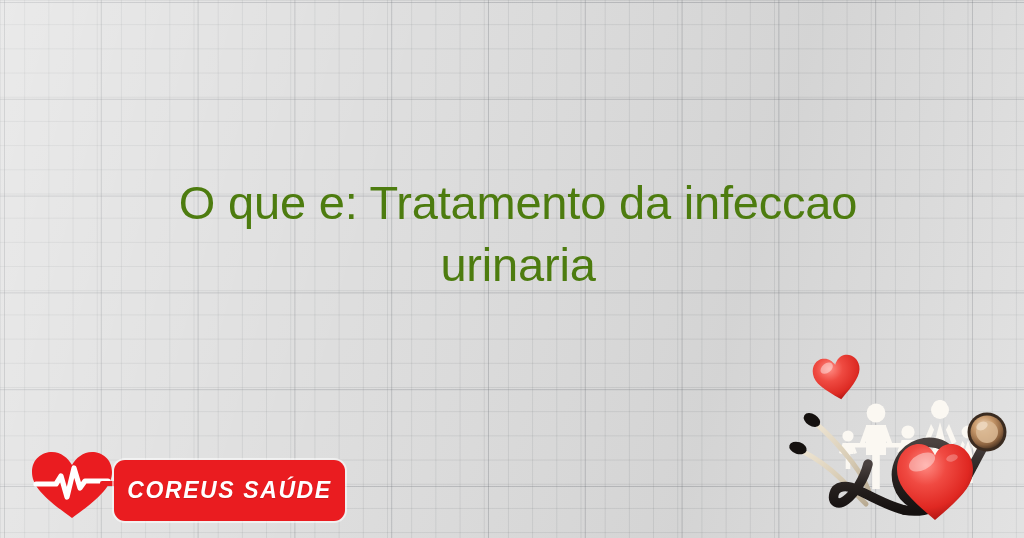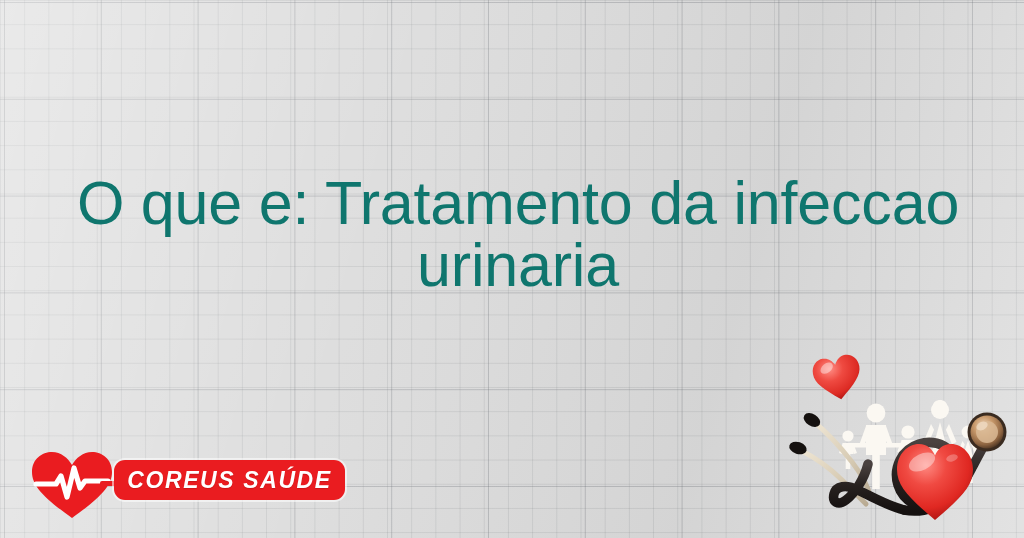--- a/index.html
+++ b/index.html
@@ -48,24 +48,24 @@
     pointer-events: none;
   }
 
   
   .headline {
     position: absolute;
     left: 58px;
     top: 172px;
     width: 920px;
     text-align: center;
-    font-size: 61px;
+    font-size: 47px;
     line-height: 62px;
     font-weight: 400;
-    color: #0f766e;
+    color: #4d7c0f;
     letter-spacing: -0.2px;
     white-space: pre-line;
   }
 
   
   .logo {
     position: absolute;
     left: 30px;
     top: 448px;
     width: 320px;
@@ -85,21 +85,21 @@
     width: 42px;
     height: 5px;
     background: #ea1c20;
     border-radius: 2px;
   }
   .logo-badge {
     position: absolute;
     left: 84px;
     top: 12px;
     width: 231px;
-    height: 40px;
+    height: 61px;
     background: #ea1c20;
     border-radius: 11px;
     box-shadow: 0 0 0 2px rgba(255,255,255,0.55);
     display: flex;
     align-items: center;
     justify-content: center;
   }
   .logo-badge-text {
     font-size: 23px;
     font-weight: 700;

